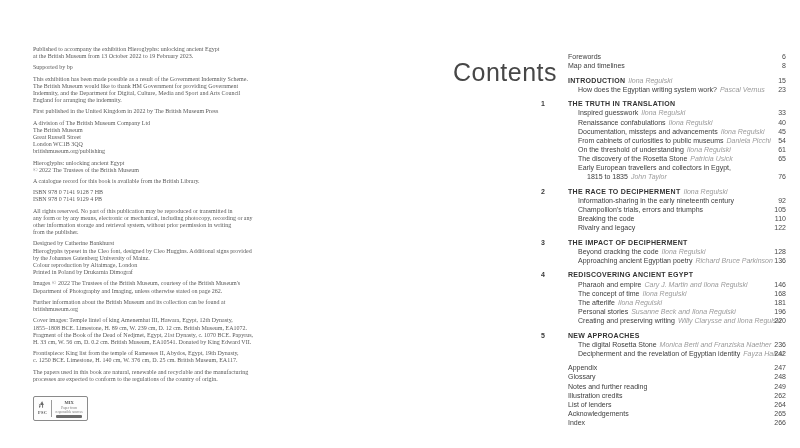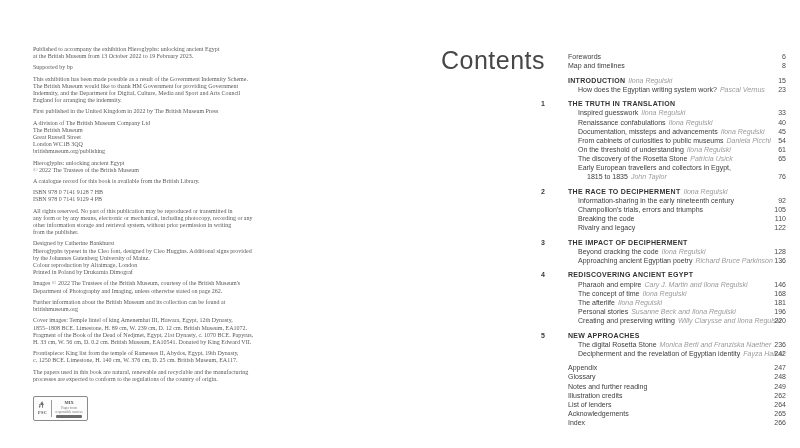--- a/index.html
+++ b/index.html
@@ -20,21 +20,21 @@
     padding:2px 4px;margin-top:9px;background:#fdfdfd;
   }
   .fsc-left{display:flex;flex-direction:column;align-items:center;border-right:1px solid #9a9a9a;padding-right:4px;}
   .fsc-word{font-size:4.5px;font-weight:bold;color:#555;letter-spacing:.3px;}
   .fsc-right{display:flex;flex-direction:column;align-items:center;}
   .fsc-mix{font-size:4.5px;font-weight:bold;color:#555;}
   .fsc-desc{font-size:3.5px;line-height:4px;color:#777;text-align:center;white-space:pre-line;}
   .fsc-codebar{width:26px;height:3px;background:#6a6a6a;margin-top:1px;border-radius:1px;}
   
   .contents-title{
-    position:absolute;left:437px;top:42px;margin:4px;
+    position:absolute;left:437px;top:42px;margin:16px;
     font-size:25px;font-weight:400;color:#474747;letter-spacing:.5px;
   }
   .toc{
     position:absolute;left:541px;top:52px;width:245px;
     font-size:7px;line-height:9.1px;color:#3d3d3d;
   }
   .toc .group{margin-bottom:5.5px;}
   .row{position:relative;display:flex;padding-right:17px;}
   .num{flex:none;width:27px;font-weight:700;color:#3a3a3a;}
   .txt{flex:1;white-space:nowrap;overflow:visible;}

